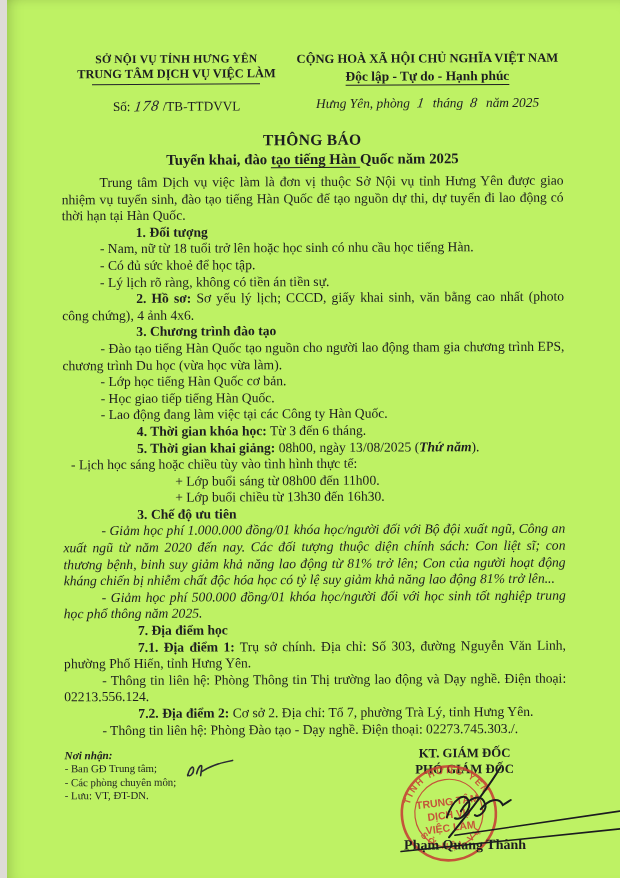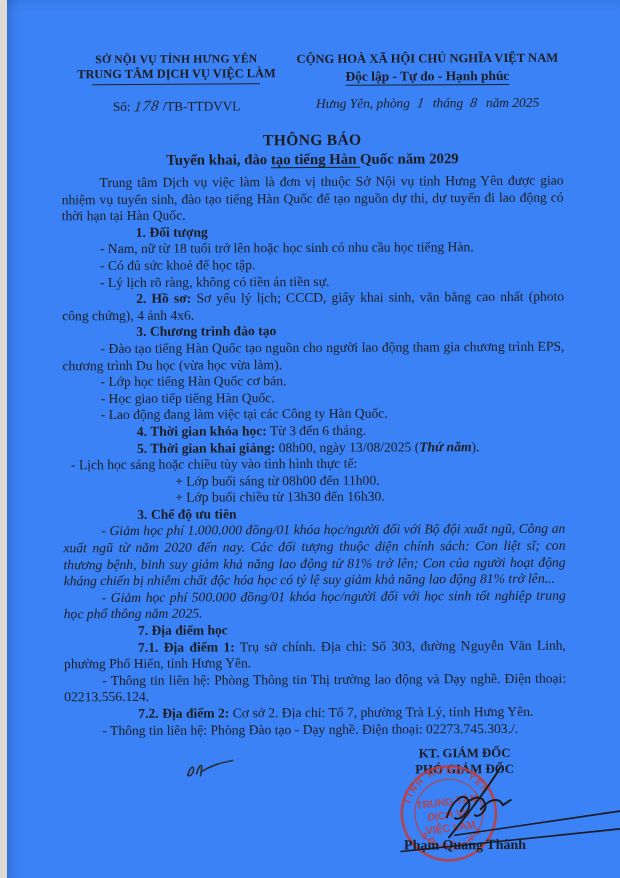--- a/index.html
+++ b/index.html
@@ -5,21 +5,21 @@
   * { box-sizing: border-box; }
   html,body { margin:0; padding:0; }
   body {
     width:620px; height:878px; overflow:hidden;
     background:#dedbd7;
     font-family:"Liberation Serif", serif;
     color:#1d1d20;
   }
   .page {
     position:absolute; left:7px; top:0; right:0; bottom:0;
-    background:#3b82f6;
+    background:#bef264;
     box-shadow: inset 14px 0 16px -14px rgba(0,0,0,.25), inset 0 10px 12px -10px rgba(0,0,0,.12);
   }
   .content {
     position:absolute; left:56px; top:52px; width:502px;
     transform:rotate(-0.3deg);
   }
   
   .hdr { display:flex; }
   .hdr-left  { width:46%; text-align:center; }
   .hdr-right { width:54%; text-align:center; }
@@ -82,21 +82,21 @@
           <span class="hand">1</span>
           <span>tháng</span>
           <span class="hand">8</span>
           <span>năm 2025</span>
         </div>
       </div>
     </div>
 
     <div class="title-main">THÔNG BÁO</div>
     <div class="title-sub">
-      <span>Tuyển khai, đào </span><span class="u">tạo tiếng Hàn </span><span>Quốc năm 2029</span>
+      <span>Tuyển khai, đào </span><span class="u">tạo tiếng Hàn </span><span>Quốc năm 2025</span>
     </div>
 
     <div class="body">
       <p>Trung tâm Dịch vụ việc làm là đơn vị thuộc Sở Nội vụ tỉnh Hưng Yên được giao nhiệm vụ tuyển sinh, đào tạo tiếng Hàn Quốc để tạo nguồn dự thi, dự tuyển đi lao động có thời hạn tại Hàn Quốc.</p>
 
       <p><b class="lead">1. Đối tượng</b></p>
       <p>- Nam, nữ từ 18 tuổi trở lên hoặc học sinh có nhu cầu học tiếng Hàn.</p>
       <p>- Có đủ sức khoẻ để học tập.</p>
       <p>- Lý lịch rõ ràng, không có tiền án tiền sự.</p>
 
@@ -120,20 +120,26 @@
       <p class="it">- Giảm học phí 500.000 đồng/01 khóa học/người đối với học sinh tốt nghiệp trung học phổ thông năm 2025.</p>
 
       <p><b class="lead">7. Địa điểm học</b></p>
       <p><b class="lead">7.1. Địa điểm 1:</b><span> Trụ sở chính. Địa chỉ: Số 303, đường Nguyễn Văn Linh, phường Phố Hiến, tỉnh Hưng Yên.</span></p>
       <p>- Thông tin liên hệ: Phòng Thông tin Thị trường lao động và Dạy nghề. Điện thoại: 02213.556.124.</p>
       <p><b class="lead">7.2. Địa điểm 2:</b><span> Cơ sở 2. Địa chỉ: Tổ 7, phường Trà Lý, tỉnh Hưng Yên.</span></p>
       <p>- Thông tin liên hệ: Phòng Đào tạo - Dạy nghề. Điện thoại: 02273.745.303./.</p>
     </div>
 
     <div class="footer">
+      <div class="recip">
+        <div class="rt">Nơi nhận:</div>
+        <div>- Ban GĐ Trung tâm;</div>
+        <div>- Các phòng chuyên môn;</div>
+        <div>- Lưu: VT, ĐT-DN.</div>
+      </div>
 
       <svg class="initial-svg" width="52" height="24" viewBox="0 0 52 24">
         <g fill="none" stroke="#2b2b33" stroke-width="1.6" stroke-linecap="round">
           <path d="M5,17 C7,9 11,6 11,11 C11,15 7,19 5,16"></path>
           <path d="M14,15 C16,7 20,4 19,10 L18,17"></path>
           <path d="M19,13 C27,8 38,4 50,2"></path>
         </g>
       </svg>
 
       <div class="sign">

